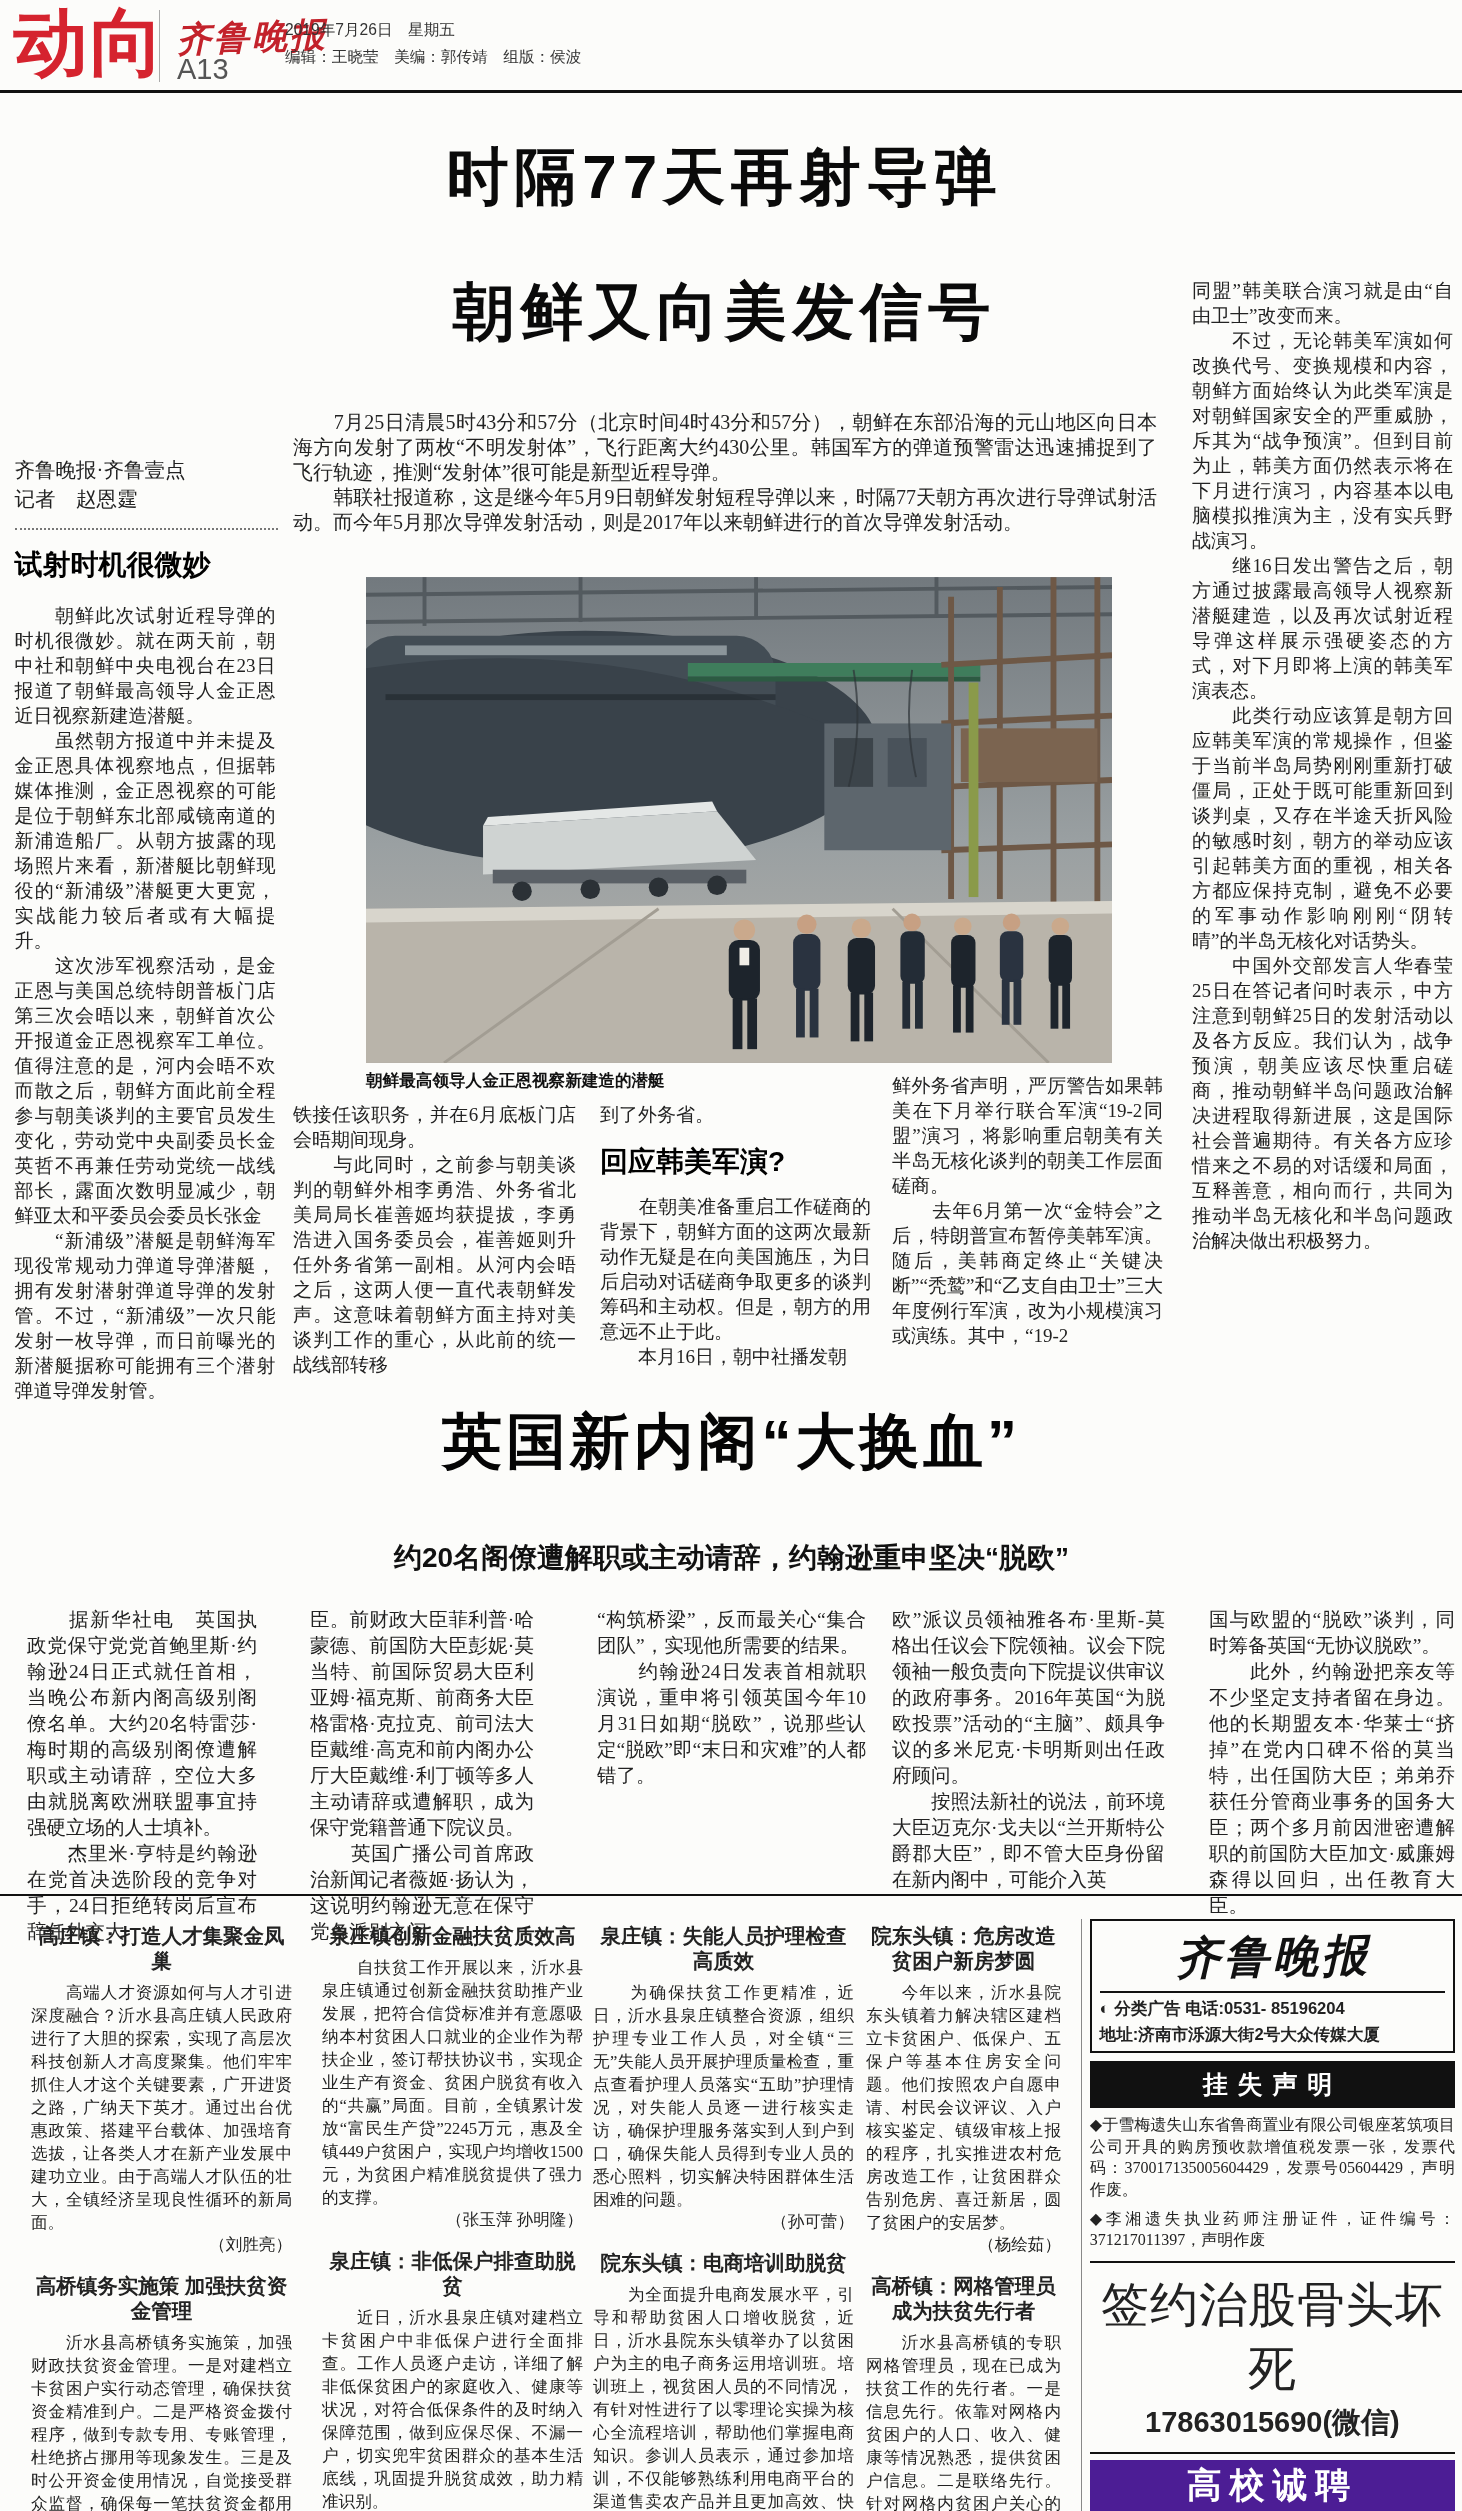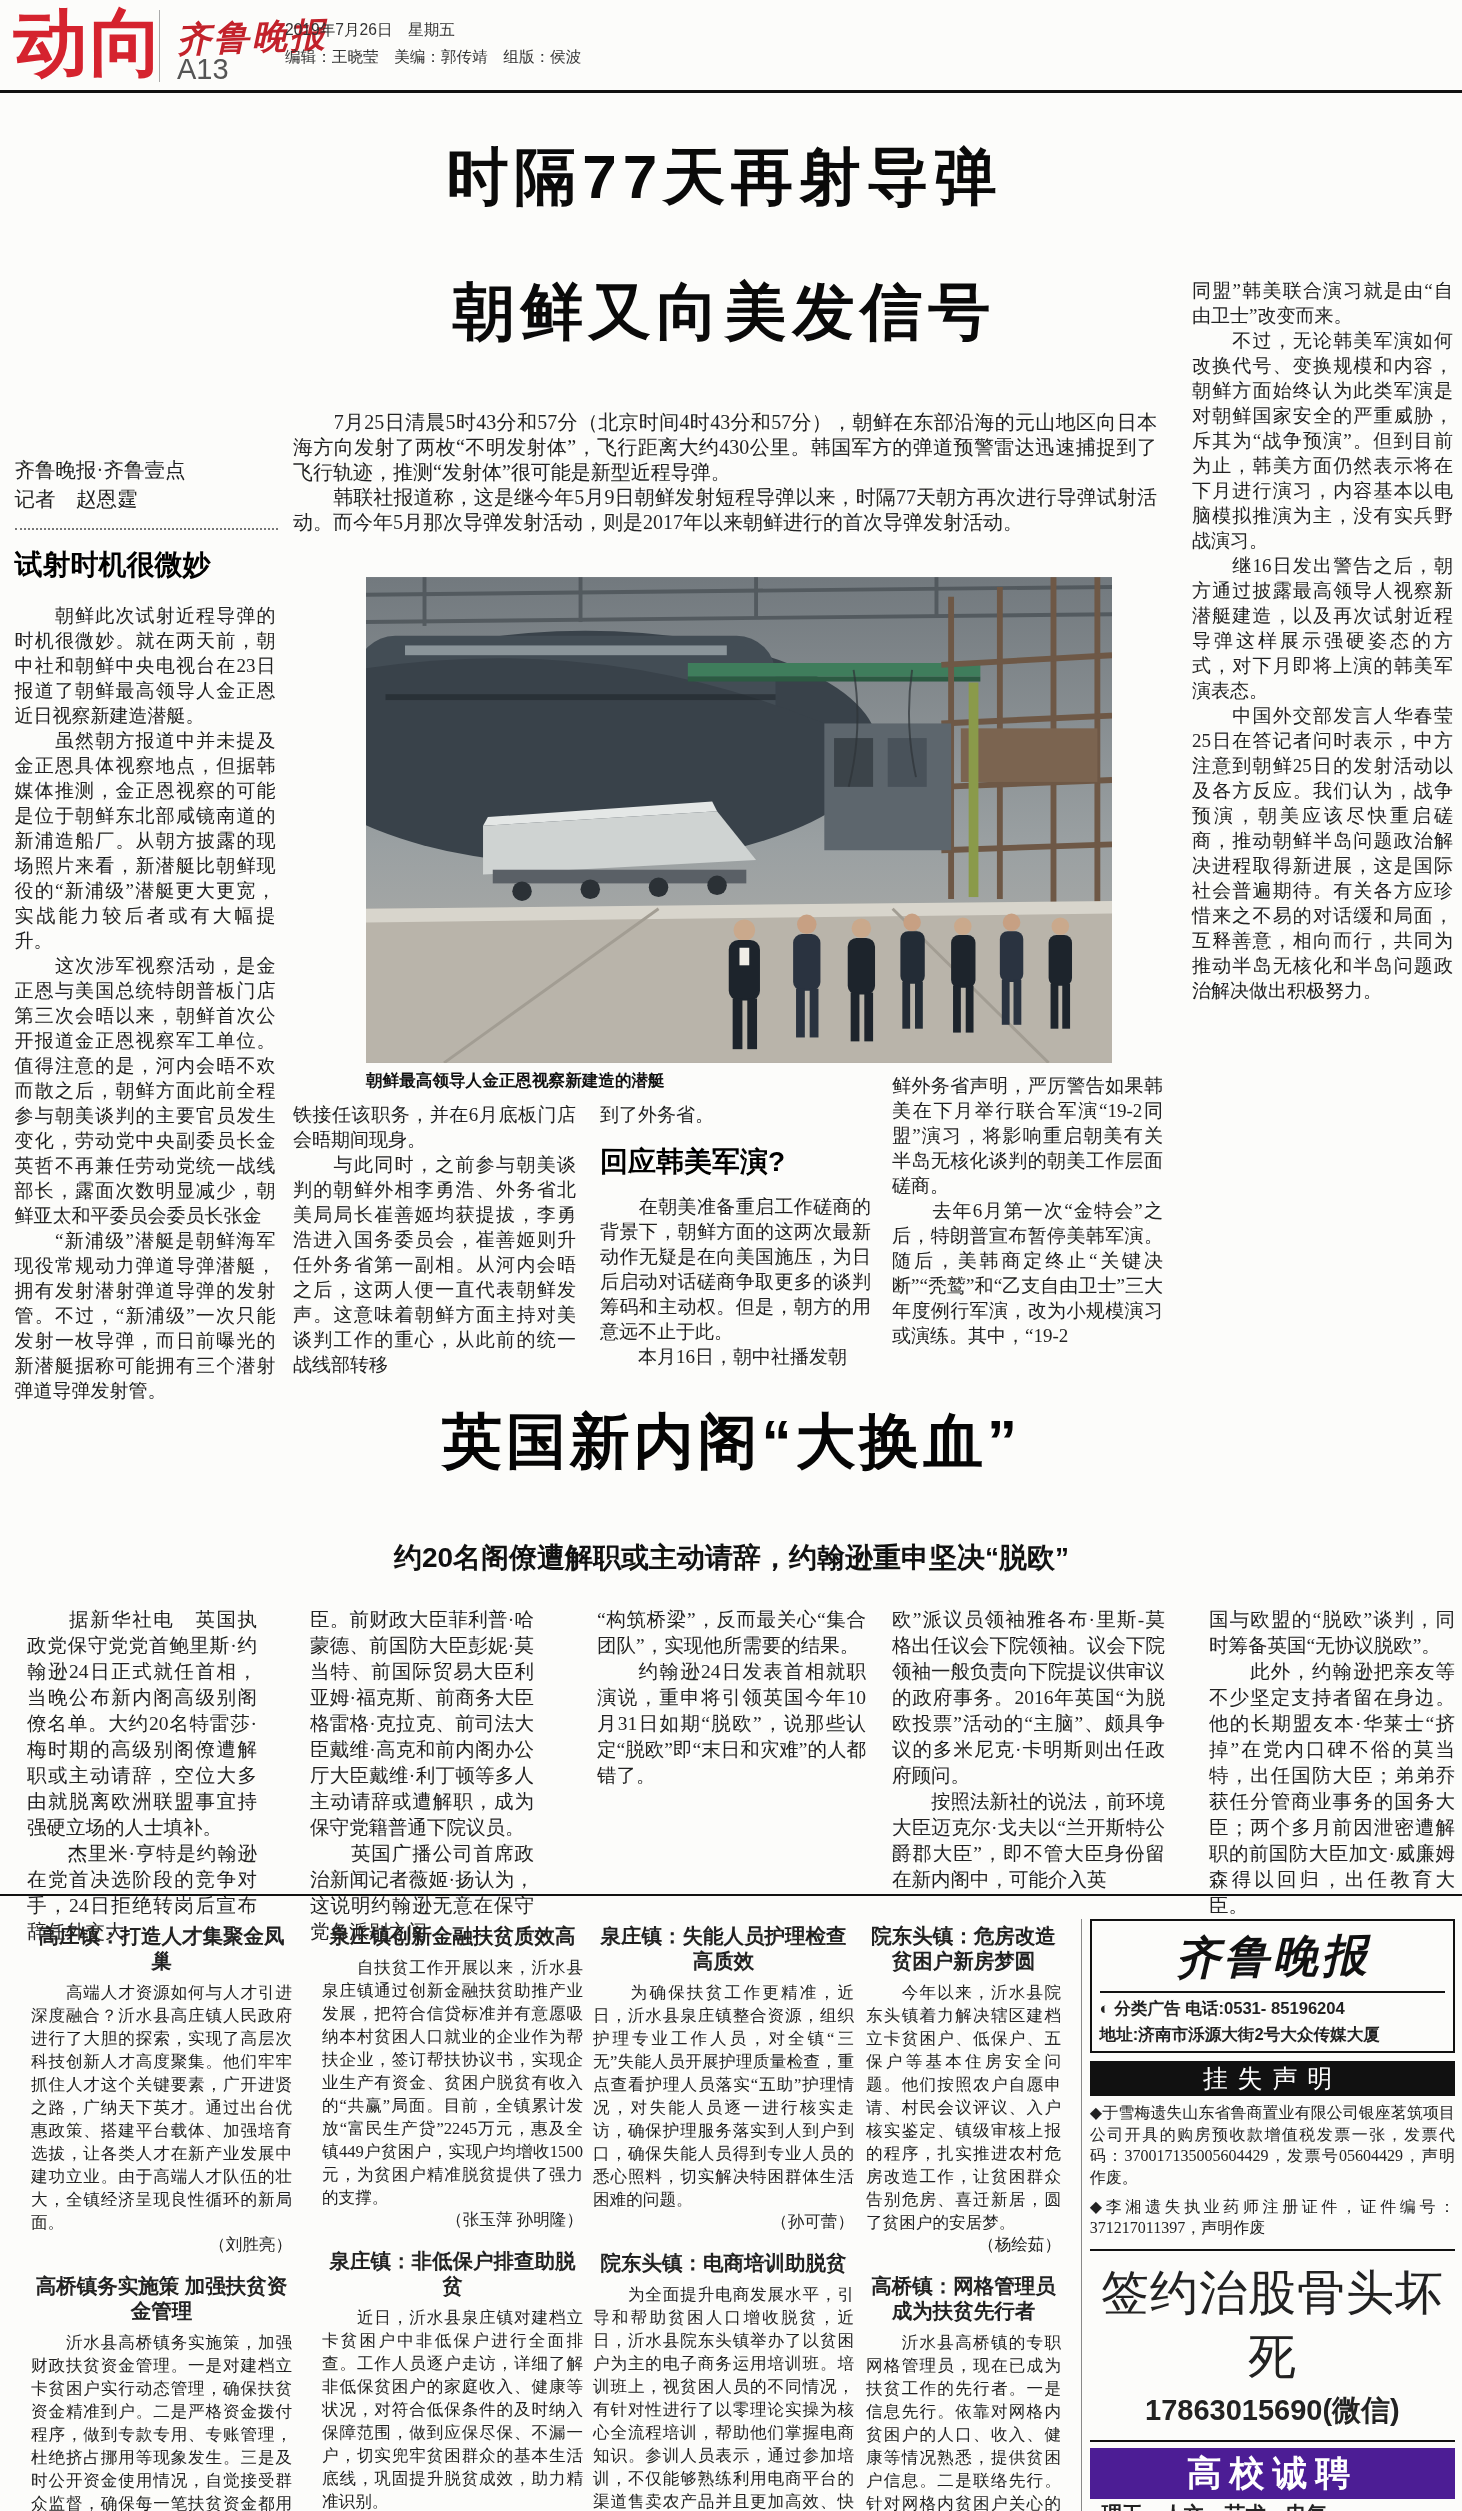--- a/index.html
+++ b/index.html
@@ -45,21 +45,21 @@
   .brief-body{font-size:16.6px;line-height:23px;text-align:justify;}
   .brief-body p{margin:0;}
   .brief-sign{text-align:right;font-size:16.6px;margin:0 0 17.6px 0;}
   
   #ads{left:1081px;top:1919px;width:374px;border-left:1px solid #888;padding-left:7.8px;box-sizing:border-box;}
   .adbox{border:2px solid #111;padding:5.9px 7.8px;margin-bottom:7.8px;}
   #ad-brand{font-size:45px;font-weight:bold;font-style:italic;letter-spacing:3.9px;text-align:center;
       color:#111;transform:rotate(-1deg);}
   .ad-line{font-family:"Liberation Sans",sans-serif;font-weight:bold;font-size:16.6px;margin-top:3.9px;}
   .black-bar{background:#111;color:#fff;text-align:center;font-family:"Liberation Sans",sans-serif;
-      font-weight:normal;font-size:25px;letter-spacing:9.8px;padding:1px 0;margin:7.8px 0 5.9px 0;}
+      font-weight:bold;font-size:25px;letter-spacing:9.8px;padding:7px 0;margin:7.8px 0 5.9px 0;}
   .notice{font-size:16px;line-height:21.5px;text-align:justify;margin:0 0 7.8px 0;}
   .cta{border-top:2px solid #111;margin-top:9.8px;padding-top:9.8px;text-align:center;}
   #cta-title{font-family:"Liberation Sans",sans-serif;font-weight:normal;font-size:48px;letter-spacing:1px;}
   #cta-phone{font-family:"Liberation Sans",sans-serif;font-weight:bold;font-size:29px;margin-top:2px;}
   .hire{border-top:2px solid #111;margin-top:9.8px;padding-top:5.9px;}
   #hire-title{text-align:center;font-family:"Liberation Sans",sans-serif;font-weight:bold;
       font-size:35px;letter-spacing:7.8px;background:#4c1d95;color:#fff;padding:2px 0;}
   .hire-line{font-family:"Liberation Sans",sans-serif;font-size:16.6px;line-height:22.4px;margin:2px 12px;}
   .hire-line.big{font-weight:bold;font-size:20.5px;line-height:25px;}
 </style>
@@ -217,20 +217,21 @@
 
   <div class="abs bodycol" style="left:892px;top:1073px;width:271px;">
       <p>鲜外务省声明，严厉警告如果韩美在下月举行联合军演“19-2同盟”演习，将影响重启朝美有关半岛无核化谈判的朝美工作层面磋商。</p>
       <p>　　去年6月第一次“金特会”之后，特朗普宣布暂停美韩军演。随后，美韩商定终止“关键决断”“秃鹫”和“乙支自由卫士”三大年度例行军演，改为小规模演习或演练。其中，“19-2</p>
     </div>
 
   <div class="abs bodycol" style="left:1192px;top:278px;width:261px;">
       <p>同盟”韩美联合演习就是由“自由卫士”改变而来。</p>
       <p>　　不过，无论韩美军演如何改换代号、变换规模和内容，朝鲜方面始终认为此类军演是对朝鲜国家安全的严重威胁，斥其为“战争预演”。但到目前为止，韩美方面仍然表示将在下月进行演习，内容基本以电脑模拟推演为主，没有实兵野战演习。</p>
       <p>　　继16日发出警告之后，朝方通过披露最高领导人视察新潜艇建造，以及再次试射近程导弹这样展示强硬姿态的方式，对下月即将上演的韩美军演表态。</p>
+      <p>　　此类行动应该算是朝方回应韩美军演的常规操作，但鉴于当前半岛局势刚刚重新打破僵局，正处于既可能重新回到谈判桌，又存在半途夭折风险的敏感时刻，朝方的举动应该引起韩美方面的重视，相关各方都应保持克制，避免不必要的军事动作影响刚刚“阴转晴”的半岛无核化对话势头。</p>
       <p>　　中国外交部发言人华春莹25日在答记者问时表示，中方注意到朝鲜25日的发射活动以及各方反应。我们认为，战争预演，朝美应该尽快重启磋商，推动朝鲜半岛问题政治解决进程取得新进展，这是国际社会普遍期待。有关各方应珍惜来之不易的对话缓和局面，互释善意，相向而行，共同为推动半岛无核化和半岛问题政治解决做出积极努力。</p>
     </div>
 
   <div class="abs" id="uk-headline">英国新内阁“大换血”</div>
   <div class="abs" id="uk-subtitle">约20名阁僚遭解职或主动请辞，约翰逊重申坚决“脱欧”</div>
 
   <div class="abs ukcol" style="left:27px;width:230px;">
       <p>　　据新华社电　英国执政党保守党党首鲍里斯·约翰逊24日正式就任首相，当晚公布新内阁高级别阁僚名单。大约20名特雷莎·梅时期的高级别阁僚遭解职或主动请辞，空位大多由就脱离欧洲联盟事宜持强硬立场的人士填补。</p>
       <p>　　杰里米·亨特是约翰逊在党首决选阶段的竞争对手，24日拒绝转岗后宣布辞任外交大</p>
     </div>

